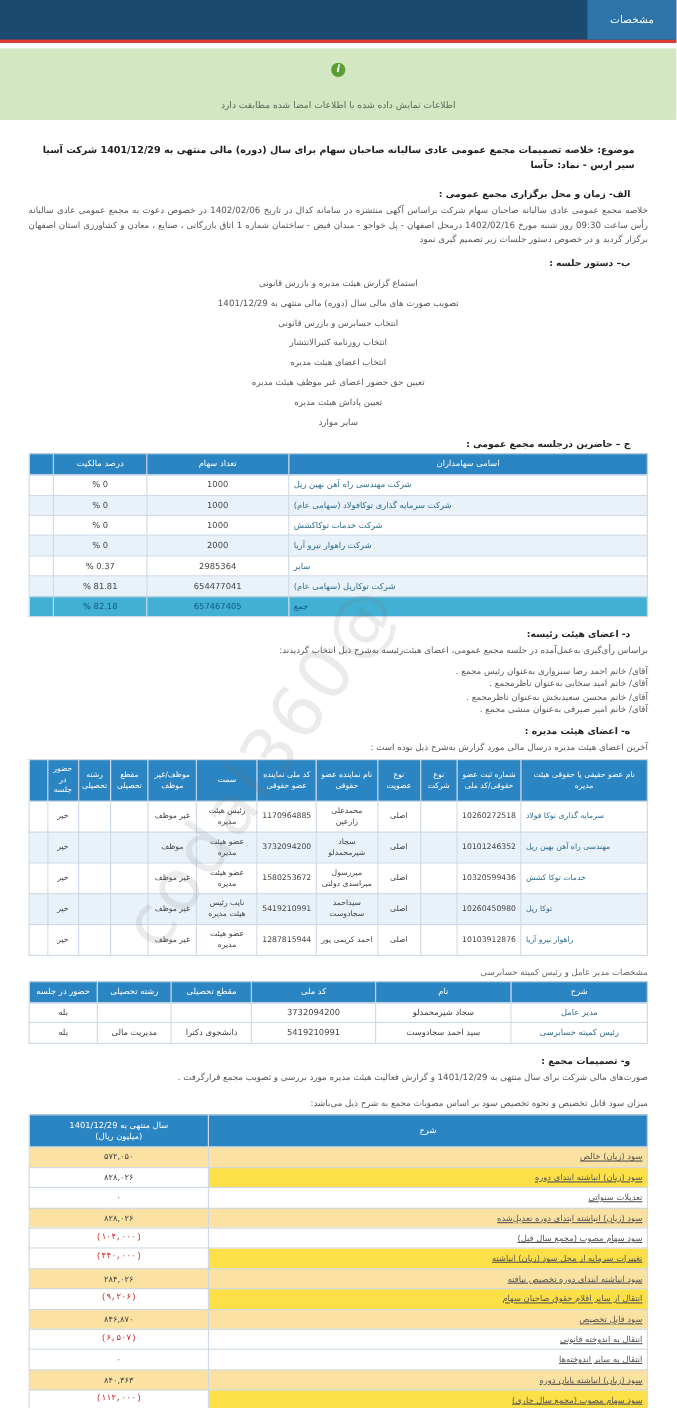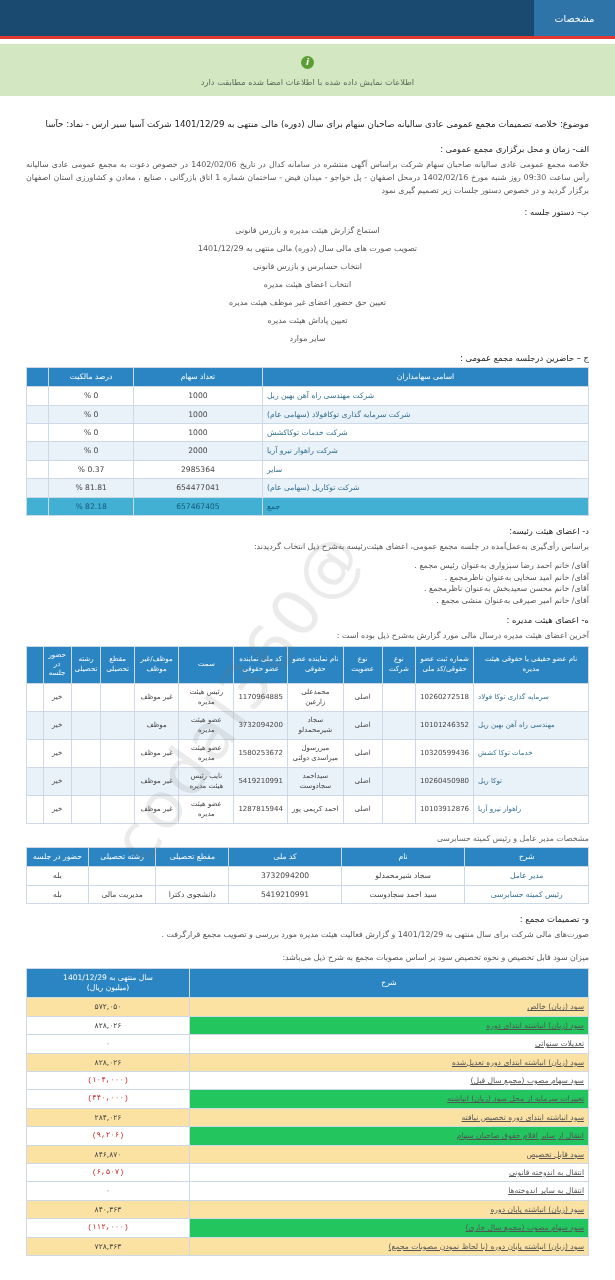--- a/index.html
+++ b/index.html
@@ -3,41 +3,41 @@
 <meta charset="utf-8">
 <style>
   html,body{margin:0;padding:0;background:#fff;}
   body{width:615px;height:1280px;overflow:hidden;font-family:"DejaVu Sans",sans-serif;direction:rtl;color:#444;position:relative;}
   
   .navbar{height:36px;background:#1b4a70;border-bottom:3px solid #e23a30;display:flex;align-items:stretch;}
   .navtab{width:81px;background:#2e74a8;color:#fff;font-size:9.5px;display:flex;align-items:center;justify-content:center;cursor:pointer;}
   
   .notice{margin-top:5px;background:#d4e7c3;padding:6px 10px 9px;text-align:center;}
   .info-icon{display:inline-block;width:13px;height:13px;border-radius:50%;background:#5b9e34;color:#fff;font-size:9px;font-weight:bold;font-style:italic;line-height:13px;text-align:center;}
-  .notice-text{font-size:8.3px;color:#5a6b55;margin-top:8px;}
+  .notice-text{font-size:8.3px;color:#5a6b55;margin-top:20px;}
   .content{position:relative;z-index:1;padding:14px 26px 0;}
-  .subject{font-size:8.7px;font-weight:normal;color:#1c1c1c;line-height:1.6;margin:8px 0 12px;}
-  .sec-title{font-size:8.4px;font-weight:normal;color:#222;margin:10px 0 4px;}
+  .subject{font-size:8.7px;font-weight:bold;color:#1c1c1c;line-height:1.6;margin:8px 12px 12px;}
+  .sec-title{font-size:8.4px;font-weight:bold;color:#222;margin:10px 16px 4px;}
   .para{font-size:7.9px;color:#555;line-height:1.65;text-align:justify;}
   .list .line{font-size:7.9px;color:#555;margin:9px 0;text-align:center;}
   .members .line{font-size:7.9px;color:#555;margin:2.5px 0;}
   .smallcap{font-size:7.8px;color:#666;margin:10px 0 3px;}
   table{width:100%;border-collapse:collapse;font-size:7.6px;margin:4px 0 10px;border:1px solid #9fb2c4;}
   th{background:#2b85c2;color:#fff;font-weight:normal;padding:4px 3px;border:1px solid #cdd9e6;line-height:1.35;}
   td{padding:3px 4px;text-align:center;border:1px solid #cdd9e6;color:#444;line-height:1.5;}
   .num{direction:ltr;}
   .neg{color:#c22;font-family:Liberation Mono, monospace;}
   .c-name{text-align:left;color:#31708f;}
   .c-lbl{text-align:right;color:#555;text-decoration:underline;}
   .c-role{color:#31708f;}
   .alt tbody tr:nth-child(even) td{background:#e9f1f9;}
   .alt tbody tr.total td{background:#41b0d3;color:#14597f;}
   .tbl-board{font-size:7px;}
   .divtbl tr.t-y td{background:#fbe2a2;}
-  .divtbl tr.t-l td.c-lbl{background:#22c55e;}
+  .divtbl tr.t-l td.c-lbl{background:#fde047;}
   .watermark{position:absolute;z-index:2;top:660px;left:45px;font-size:64px;color:rgba(110,110,110,0.14);transform:rotate(-55deg);transform-origin:center;letter-spacing:3px;pointer-events:none;white-space:nowrap;}
 </style>
 </head>
 <body>
 
 <div class="navbar">
   <div class="navtab">مشخصات</div>
 </div>
 
 <div class="notice">
@@ -52,20 +52,21 @@
   <div class="subject">موضوع: خلاصه تصمیمات مجمع عمومی عادی سالیانه صاحبان سهام برای سال (دوره) مالی منتهی به 1401/12/29 شرکت آسیا سیر ارس - نماد: حآسا</div>
 
   <div class="sec-title">الف- زمان و محل برگزاری مجمع عمومی :</div>
   <div class="para">خلاصه مجمع عمومی عادی سالیانه صاحبان سهام شرکت براساس آگهی منتشره در سامانه کدال در تاریخ 1402/02/06 در خصوص دعوت به مجمع عمومی عادی سالیانه رأس ساعت 09:30 روز شنبه مورخ 1402/02/16 درمحل اصفهان - پل خواجو - میدان فیض - ساختمان شماره 1 اتاق بازرگانی ، صنایع ، معادن و کشاورزی استان اصفهان   برگزار گردید و در خصوص دستور جلسات زیر تصمیم گیری نمود</div>
 
   <div class="sec-title">ب– دستور جلسه :</div>
   <div class="list">
       <div class="line">استماع گزارش هیئت مدیره و بازرس قانونی</div>
       <div class="line">تصویب صورت های مالی سال (دوره) مالی منتهی به 1401/12/29</div>
       <div class="line">انتخاب حسابرس و بازرس قانونی</div>
+      <div class="line">انتخاب روزنامه کثیرالانتشار</div>
       <div class="line">انتخاب اعضای هیئت مدیره</div>
       <div class="line">تعیین حق حضور اعضای غیر موظف هیئت مدیره</div>
       <div class="line">تعیین پاداش هیئت مدیره</div>
       <div class="line">سایر موارد</div>
     </div>
 
   <div class="sec-title">ج – حاضرین درجلسه مجمع عمومی :</div>
   <table class="alt">
     <colgroup>
         <col style="width:58%">

